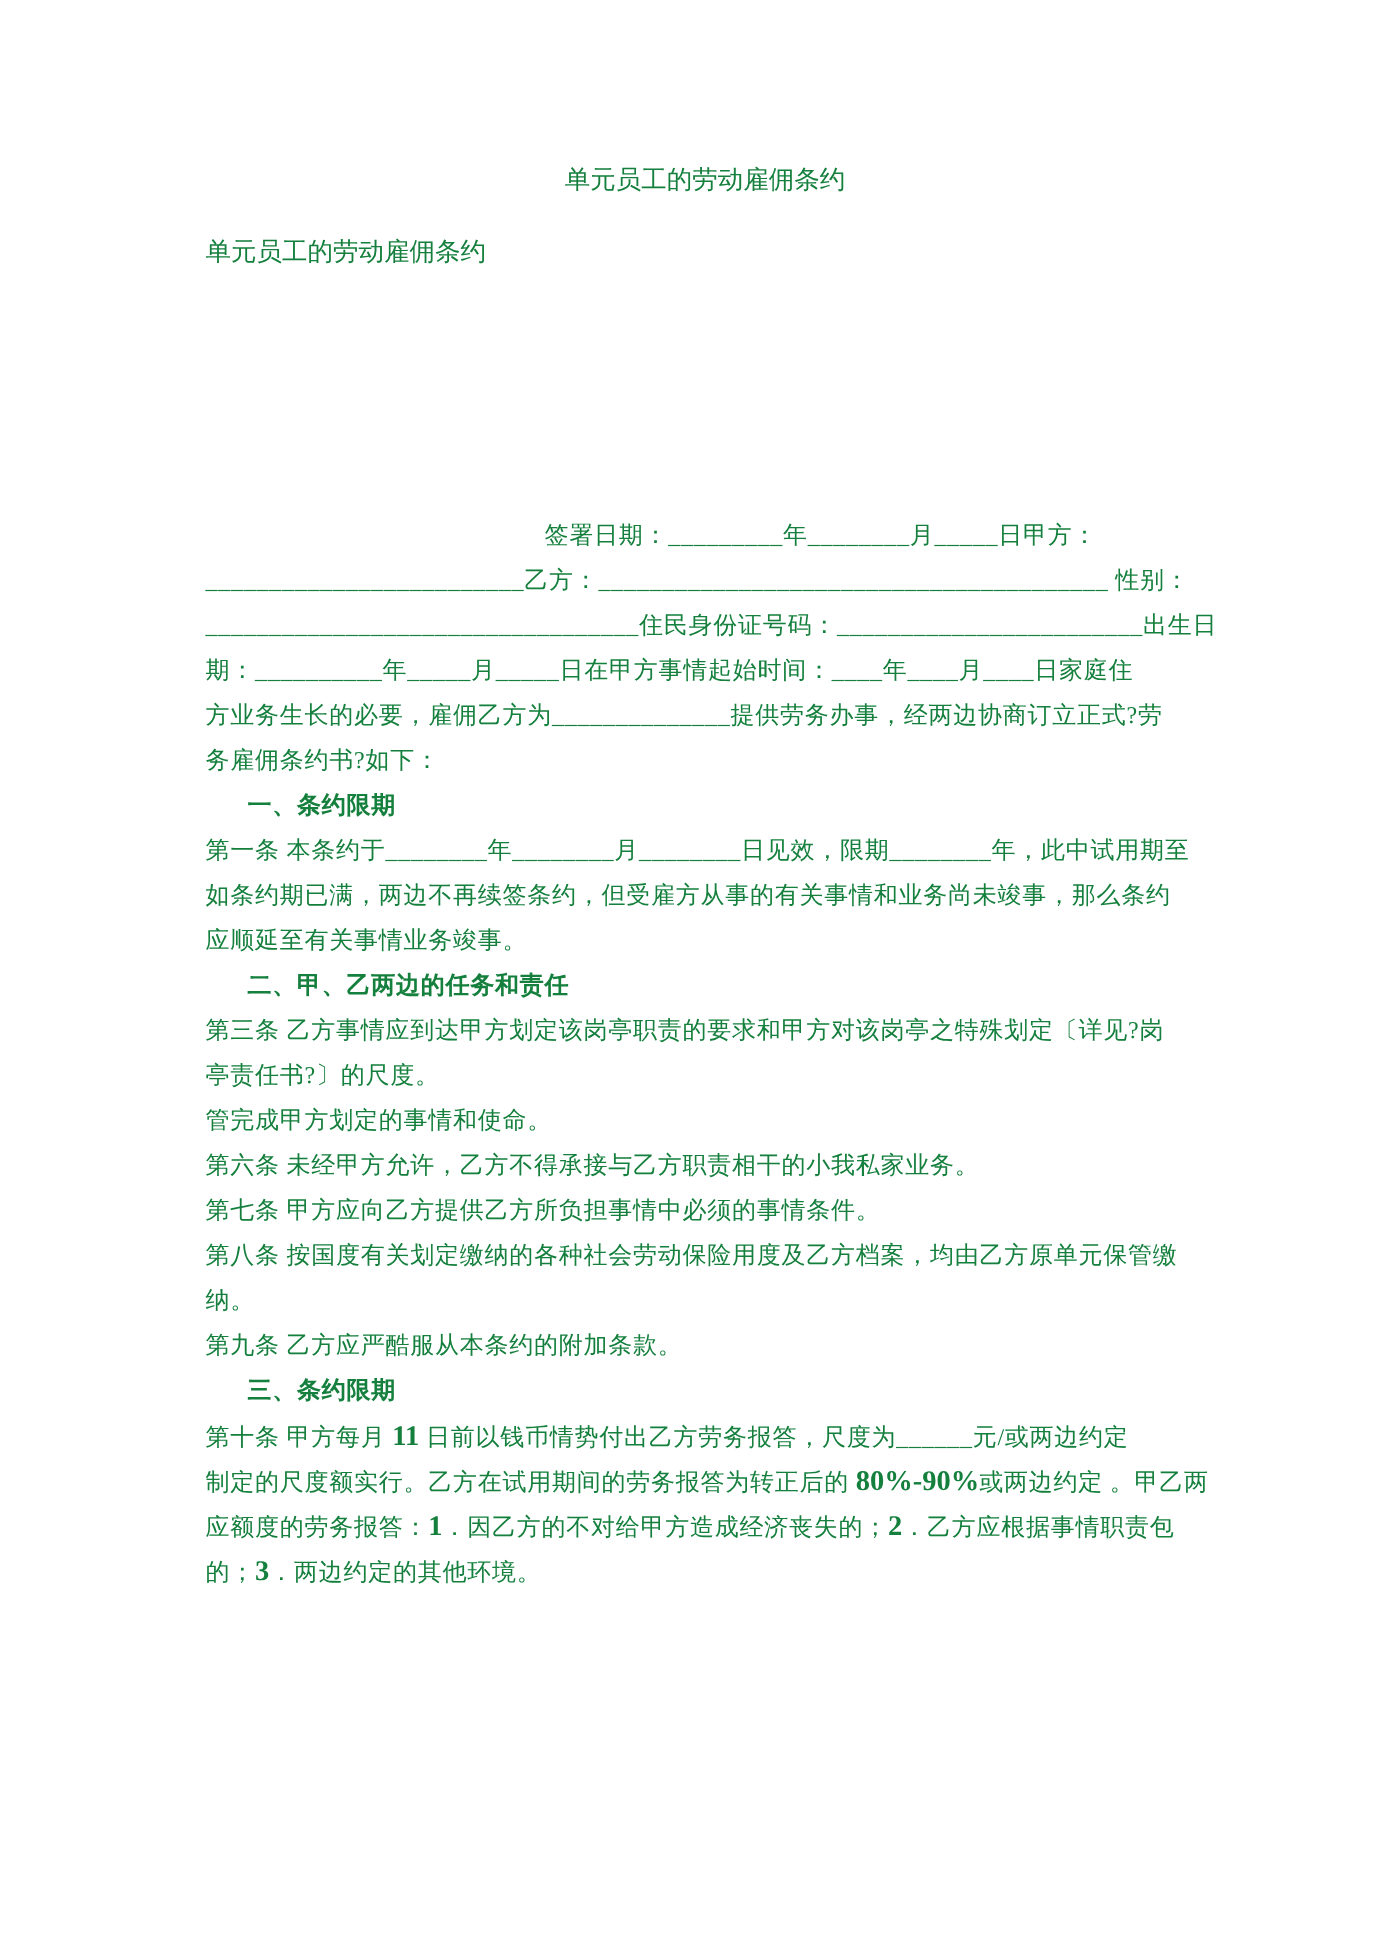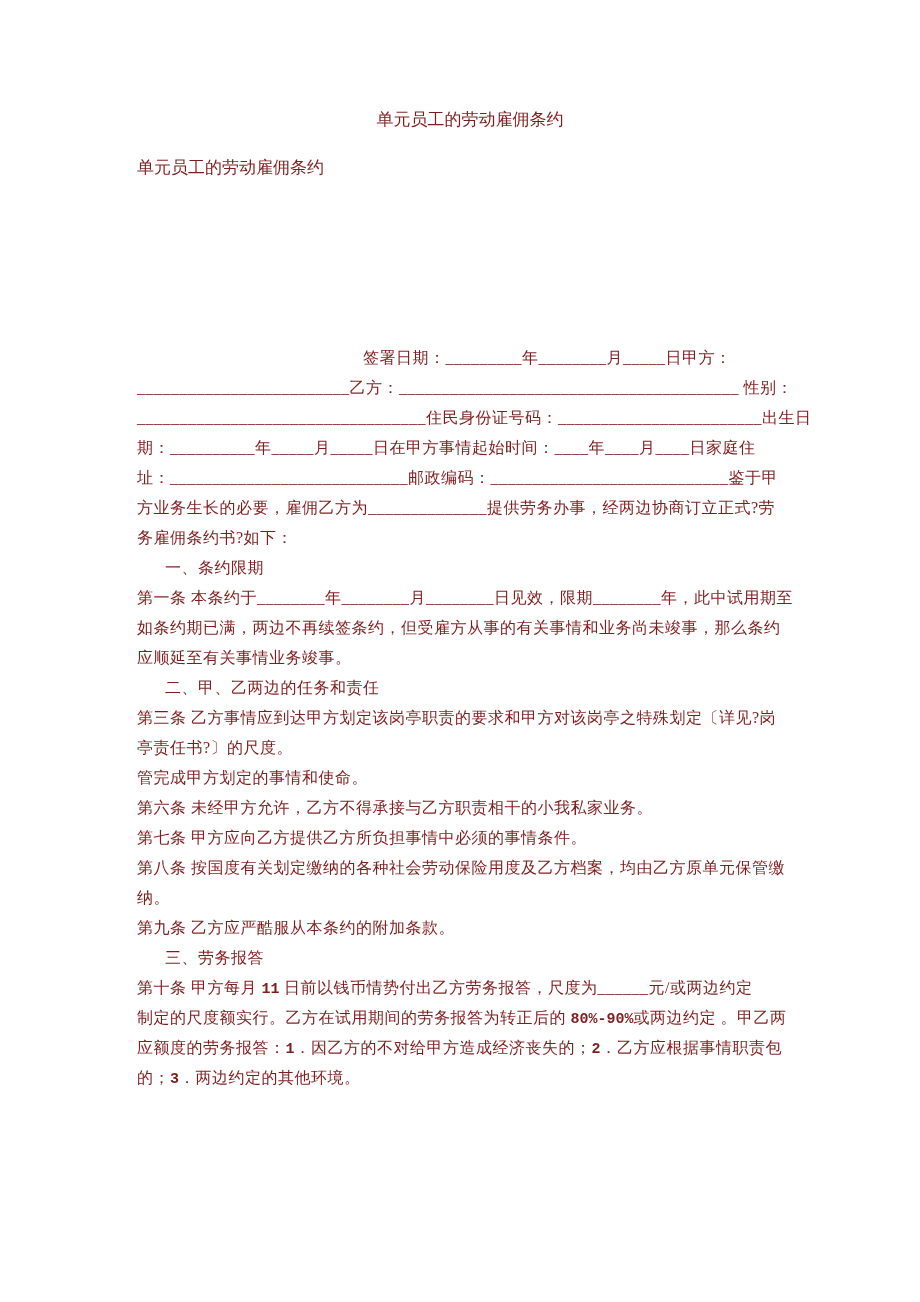--- a/index.html
+++ b/index.html
@@ -6,21 +6,21 @@
     margin: 0;
     padding: 0;
     background: #ffffff;
   }
   .page {
     position: relative;
     width: 920px;
     height: 1141px;
     background: #ffffff;
     overflow: hidden;
-    color: #7f1d1d;
+    color: #15803d;
     font-family: "Liberation Serif", "DejaVu Serif", serif;
   }
   .title-center {
     position: absolute;
     top: 109px;
     left: 137px;
     width: 666px;
     text-align: center;
     font-size: 17px;
     line-height: 22px;
@@ -42,57 +42,57 @@
     font-size: 16px;
     line-height: 30px;
     letter-spacing: 0.5px;
   }
   .line {
     height: 30px;
     white-space: nowrap;
   }
   .line.heading {
     padding-left: 28px;
+    font-weight: bold;
   }
   .line.first {
     padding-left: 226px;
   }
   .num {
-    font-family: Liberation Mono, monospace;
+    font-family: Liberation Serif, serif;
     font-weight: 700;
-    font-size: 15px;
+    font-size: 19px;
     letter-spacing: 0;
   }
 </style>
 </head>
 <body>
 
 <div class="page">
   <div class="title-center">单元员工的劳动雇佣条约</div>
   <div class="title-left">单元员工的劳动雇佣条约</div>
   <div class="doc-body">
       <div class="line first"><span>签署日期：_________年________月_____日甲方：</span></div>
       <div class="line"><span>_________________________乙方：________________________________________ 性别：</span></div>
       <div class="line"><span>__________________________________住民身份证号码：________________________出生日</span></div>
       <div class="line"><span>期：__________年_____月_____日在甲方事情起始时间：____年____月____日家庭住</span></div>
-      <div class="line"><span>址：____________________________邮政编码：____________________________鉴于甲</span></div>
       <div class="line"><span>方业务生长的必要，雇佣乙方为______________提供劳务办事，经两边协商订立正式?劳</span></div>
       <div class="line"><span>务雇佣条约书?如下：</span></div>
       <div class="line heading"><span>一、条约限期</span></div>
       <div class="line"><span>第一条 本条约于________年________月________日见效，限期________年，此中试用期至</span></div>
       <div class="line"><span>如条约期已满，两边不再续签条约，但受雇方从事的有关事情和业务尚未竣事，那么条约</span></div>
       <div class="line"><span>应顺延至有关事情业务竣事。</span></div>
       <div class="line heading"><span>二、甲、乙两边的任务和责任</span></div>
       <div class="line"><span>第三条 乙方事情应到达甲方划定该岗亭职责的要求和甲方对该岗亭之特殊划定〔详见?岗</span></div>
       <div class="line"><span>亭责任书?〕的尺度。</span></div>
       <div class="line"><span>管完成甲方划定的事情和使命。</span></div>
       <div class="line"><span>第六条 未经甲方允许，乙方不得承接与乙方职责相干的小我私家业务。</span></div>
       <div class="line"><span>第七条 甲方应向乙方提供乙方所负担事情中必须的事情条件。</span></div>
       <div class="line"><span>第八条 按国度有关划定缴纳的各种社会劳动保险用度及乙方档案，均由乙方原单元保管缴</span></div>
       <div class="line"><span>纳。</span></div>
       <div class="line"><span>第九条 乙方应严酷服从本条约的附加条款。</span></div>
-      <div class="line heading"><span>三、劳务报答</span></div>
+      <div class="line heading"><span>三、条约限期</span></div>
       <div class="line"><span>第十条 甲方每月 </span><span class="num">11</span><span> 日前以钱币情势付出乙方劳务报答，尺度为______元/或两边约定</span></div>
       <div class="line"><span>制定的尺度额实行。乙方在试用期间的劳务报答为转正后的 </span><span class="num">80%-90%</span><span>或两边约定 。甲乙两</span></div>
       <div class="line"><span>应额度的劳务报答：</span><span class="num">1</span><span>．因乙方的不对给甲方造成经济丧失的；</span><span class="num">2</span><span>．乙方应根据事情职责包</span></div>
       <div class="line"><span>的；</span><span class="num">3</span><span>．两边约定的其他环境。</span></div>
     </div>
 </div>
 
 </body></html>

